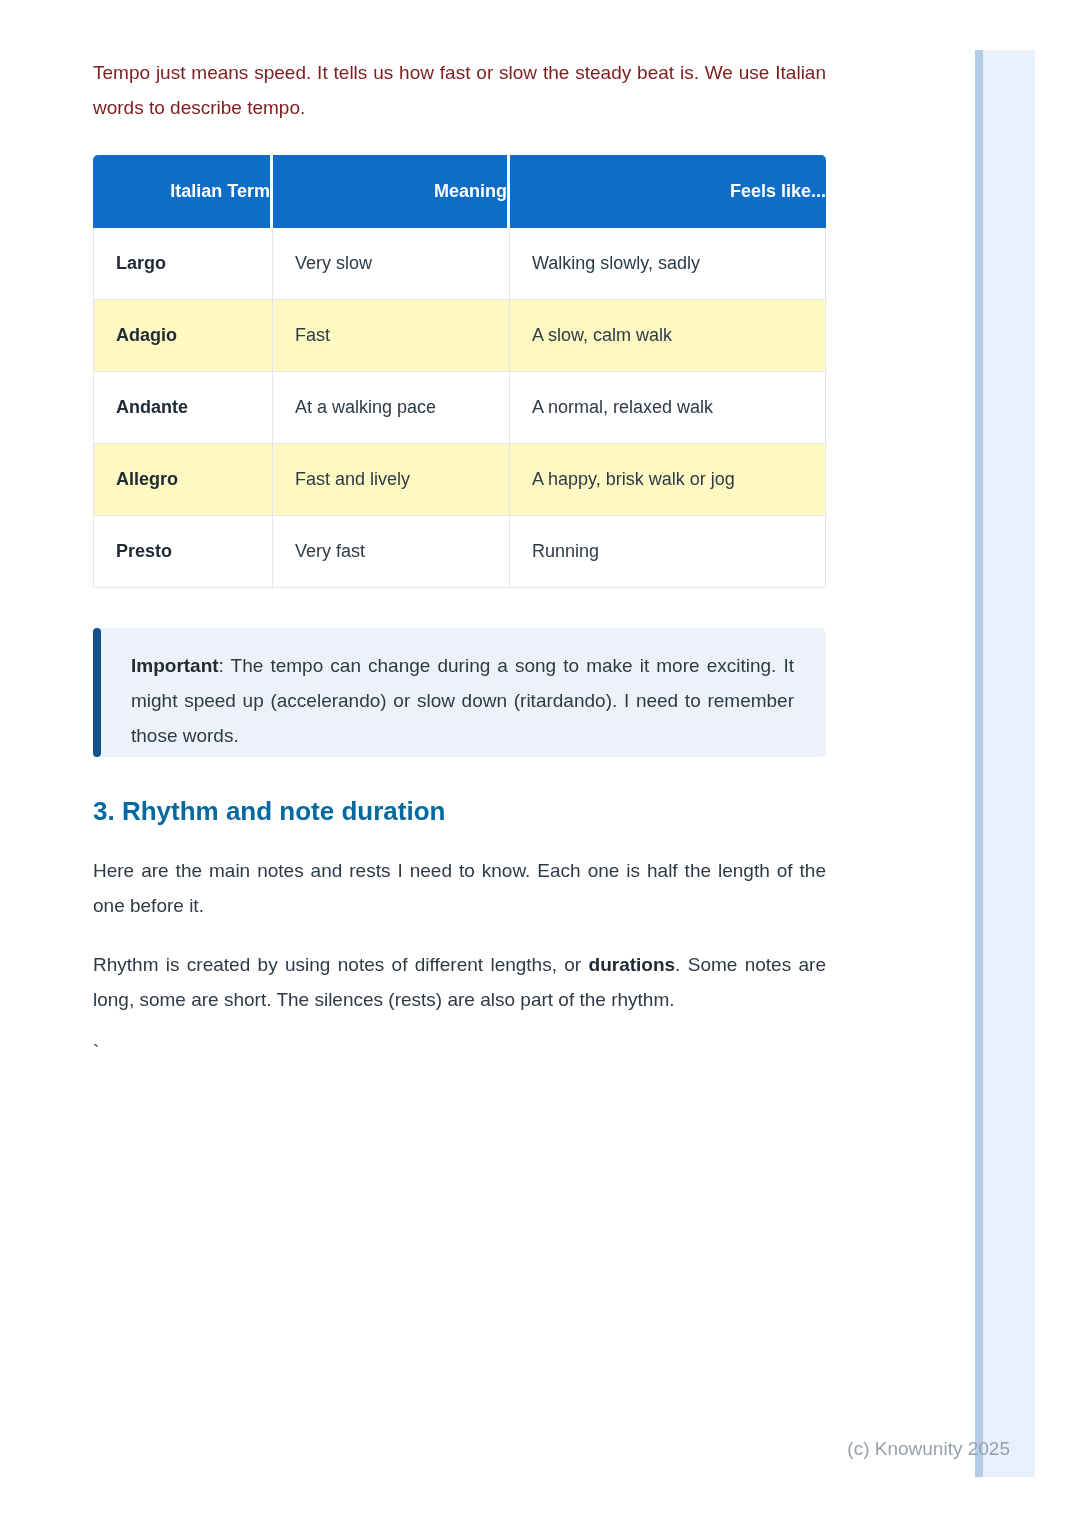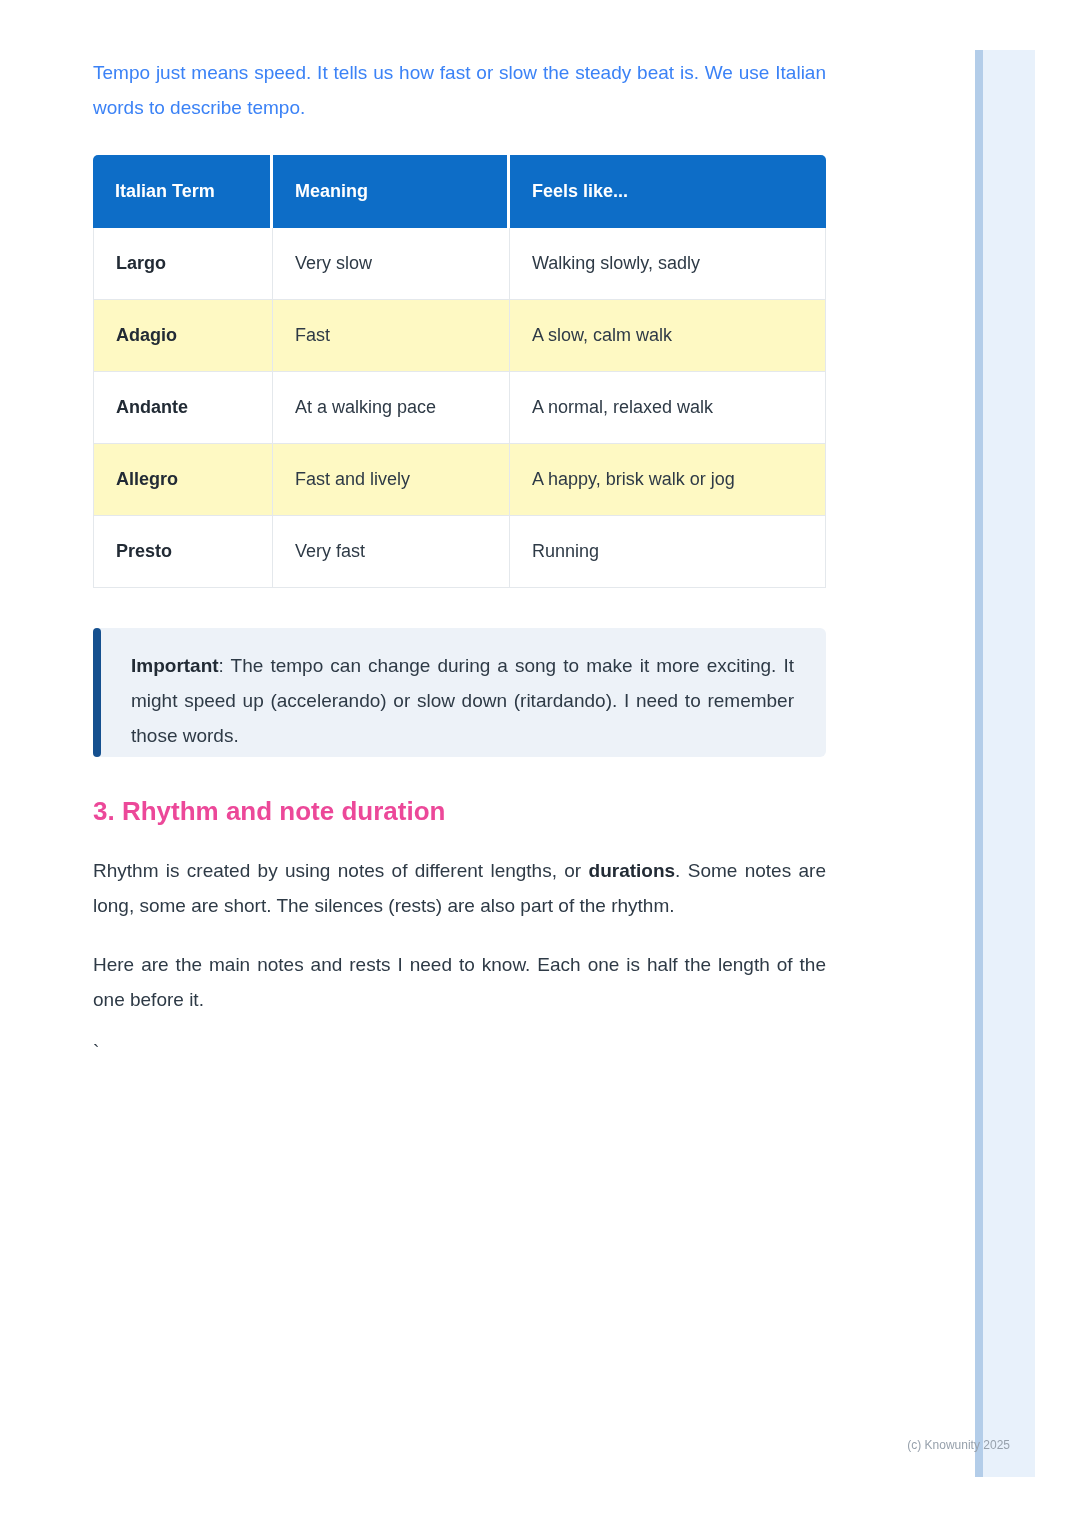--- a/index.html
+++ b/index.html
@@ -33,36 +33,36 @@
     left: 93px;
     top: 55px;
     width: 733px;
     z-index: 2;
   }
   .intro {
     margin: 0;
     font-size: 19px;
     line-height: 35px;
     text-align: justify;
-    color: #3b82f6;
+    color: #7f1d1d;
   }
   
   table.tempo {
     margin-top: 30px;
     width: 733px;
     border-collapse: separate;
     border-spacing: 0;
     table-layout: fixed;
     font-size: 18px;
   }
   table.tempo thead th {
     background: #0d6dc7;
     color: #ffffff;
     font-weight: 700;
-    text-align: left;
+    text-align: right;
     height: 73px;
     padding: 0 0 0 22px;
     vertical-align: middle;
     border-right: 3px solid #ffffff;
   }
   table.tempo thead th:last-child { border-right: none; }
   table.tempo thead th:first-child { border-top-left-radius: 5px; }
   table.tempo thead th:last-child  { border-top-right-radius: 5px; }
   table.tempo tbody td {
     height: 71px;
@@ -97,40 +97,40 @@
     background: #15508f;
     border-radius: 5px;
   }
   .callout .lbl { font-weight: 700; color: #222b35; }
   
   h2.section-heading {
     margin: 36px 0 0 0;
     font-size: 26px;
     line-height: 36px;
     font-weight: 700;
-    color: #ec4899;
+    color: #0369a1;
   }
   p.body-para {
     margin: 24px 0 0 0;
     font-size: 19px;
     line-height: 35px;
     text-align: justify;
   }
   p.body-para .b { font-weight: 700; color: #222b35; }
   .stray {
     margin-top: 20px;
     font-size: 19px;
     line-height: 30px;
     text-align: left;
   }
   .watermark {
     position: absolute;
     top: 1438px;
     right: 70px;
-    font-size: 12px;
+    font-size: 19px;
     color: #97a1ac;
     z-index: 3;
   }
 </style>
 </head>
 <body>
 
 <div class="page">
 
   <div class="right-strip"></div>
@@ -181,23 +181,23 @@
       </tbody>
     </table>
 
     <div class="callout">
       <div class="accent"></div>
       <span class="lbl">Important</span><span>: The tempo can change during a song to make it more exciting. It might speed up (accelerando) or slow down (ritardando). I need to remember those words.</span>
     </div>
 
     <h2 class="section-heading">3. Rhythm and note duration</h2>
 
+    <p class="body-para">Here are the main notes and rests I need to know. Each one is half the length of the one before it.</p>
+
     <p class="body-para"><span>Rhythm is created by using notes of different lengths, or </span><span class="b">durations</span><span>. Some notes are long, some are short. The silences (rests) are also part of the rhythm.</span></p>
 
-    <p class="body-para">Here are the main notes and rests I need to know. Each one is half the length of the one before it.</p>
-
     <div class="stray">`</div>
 
   </div>
 
   <div class="watermark">(c) Knowunity 2025</div>
 
 </div>
 
 </body></html>

